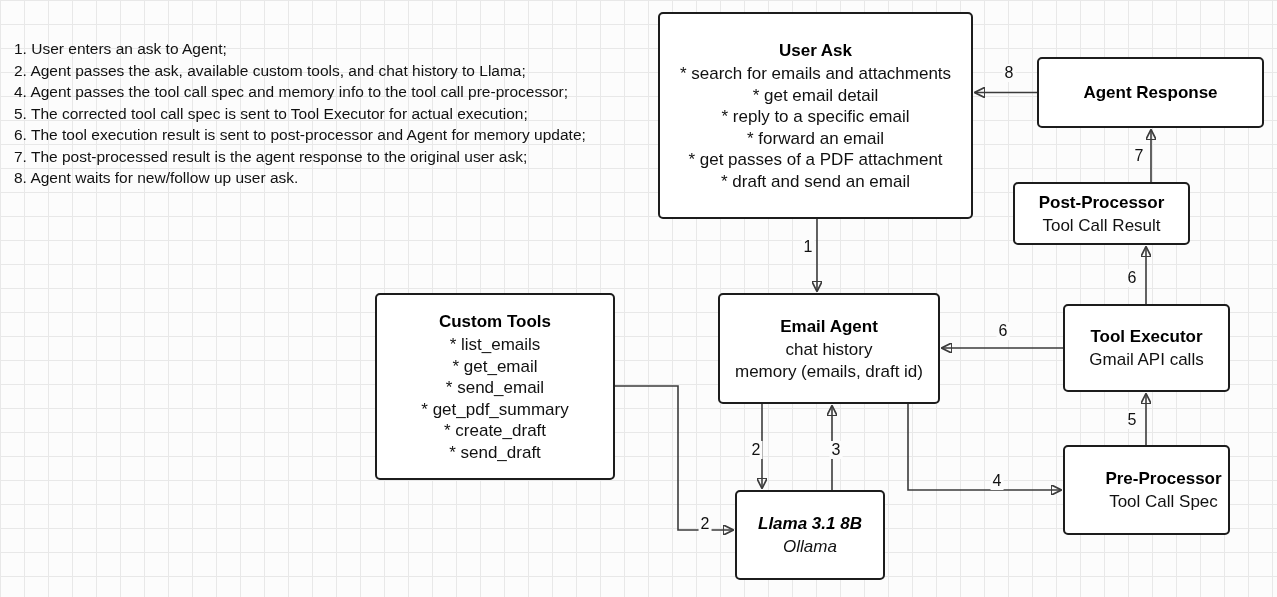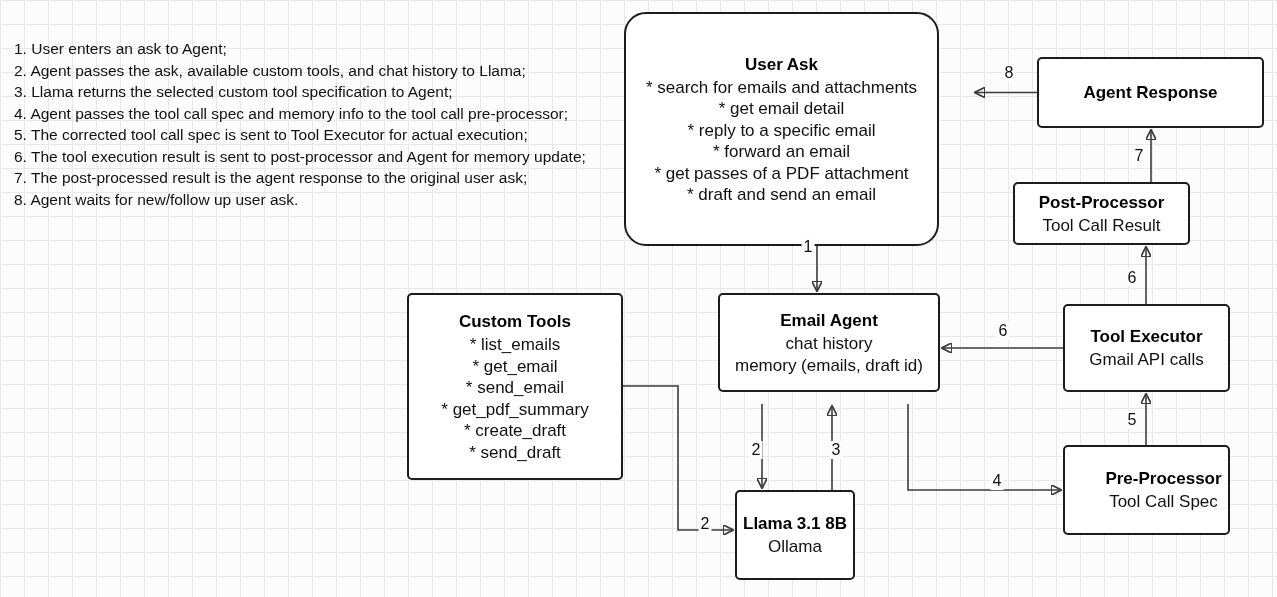--- a/index.html
+++ b/index.html
@@ -39,21 +39,20 @@
     font-size:16px; line-height:18px; color:#111;
     background:#fcfcfc; padding:0 2px;
   }
 </style>
 </head>
 <body>
 
 <div class="steps">
   <div class="step">1. User enters an ask to Agent;</div>
   <div class="step">2. Agent passes the ask, available custom tools, and chat history to Llama;</div>
-  <div class="step">3. Llama returns the selected custom tool specification to Agent;</div>
   <div class="step">4. Agent passes the tool call spec and memory info to the tool call pre-processor;</div>
   <div class="step">5. The corrected tool call spec is sent to Tool Executor for actual execution;</div>
   <div class="step">6. The tool execution result is sent to post-processor and Agent for memory update;</div>
   <div class="step">7. The post-processed result is the agent response to the original user ask;</div>
   <div class="step">8. Agent waits for new/follow up user ask.</div>
 </div>
 
 <svg class="edges" width="1277" height="597" viewBox="0 0 1277 597">
   <defs>
     <marker id="arr" viewBox="0 0 10 10" refX="9.5" refY="5" markerWidth="6.5" markerHeight="6.5" orient="auto-start-reverse">
@@ -65,21 +64,21 @@
   <path d="M1151,182 L1151,130" marker-end="url(#arr)"></path>
   <path d="M1146,304 L1146,247" marker-end="url(#arr)"></path>
   <path d="M1063,348 L942,348" marker-end="url(#arr)"></path>
   <path d="M1146,445 L1146,394" marker-end="url(#arr)"></path>
   <path d="M908,404 L908,490 L1061,490" marker-end="url(#arr)"></path>
   <path d="M762,404 L762,488" marker-end="url(#arr)"></path>
   <path d="M832,490 L832,406" marker-end="url(#arr)"></path>
   <path d="M615,386 L678,386 L678,530 L733,530" marker-end="url(#arr)"></path>
 </svg>
 
-<div class="node" style="left:624px; top:12px; width:315px; height:234px;border-radius:22px;">
+<div class="node" style="left:658px; top:12px; width:315px; height:207px;">
   <div class="node-title">User Ask</div>
   <div class="node-line">* search for emails and attachments</div>
   <div class="node-line">* get email detail</div>
   <div class="node-line">* reply to a specific email</div>
   <div class="node-line">* forward an email</div>
   <div class="node-line">* get passes of a PDF attachment</div>
   <div class="node-line">* draft and send an email</div>
 </div>
 
 <div class="node" style="left:1037px; top:57px; width:227px; height:71px;">
@@ -94,37 +93,37 @@
 <div class="node" style="left:1063px; top:304px; width:167px; height:88px;justify-content:center;">
   <div class="node-title">Tool Executor</div>
   <div class="node-line">Gmail API calls</div>
 </div>
 
 <div class="node" style="left:1063px; top:445px; width:167px; height:90px;padding-left:40px;">
   <div class="node-title">Pre-Processor</div>
   <div class="node-line">Tool Call Spec</div>
 </div>
 
-<div class="node" style="left:718px; top:293px; width:222px; height:99px;">
+<div class="node" style="left:718px; top:293px; width:222px; height:111px;">
   <div class="node-title">Email Agent</div>
   <div class="node-line">chat history</div>
   <div class="node-line">memory (emails, draft id)</div>
 </div>
 
-<div class="node" style="left:375px; top:293px; width:216px; height:187px;margin-left:32px;">
+<div class="node" style="left:375px; top:293px; width:240px; height:187px;">
   <div class="node-title">Custom Tools</div>
   <div class="node-line">* list_emails</div>
   <div class="node-line">* get_email</div>
   <div class="node-line">* send_email</div>
   <div class="node-line">* get_pdf_summary</div>
   <div class="node-line">* create_draft</div>
   <div class="node-line">* send_draft</div>
 </div>
 
-<div class="node" style="left:735px; top:490px; width:120px; height:90px;">
+<div class="node" style="left:735px; top:490px; width:150px; height:90px;font-style:italic;">
   <div class="node-title">Llama 3.1 8B</div>
   <div class="node-line">Ollama</div>
 </div>
 
 <div class="edge-label" style="left:808px; top:247px;">1</div>
 <div class="edge-label" style="left:1009px; top:73px;">8</div>
 <div class="edge-label" style="left:1139px; top:156px;">7</div>
 <div class="edge-label" style="left:1132px; top:278px;">6</div>
 <div class="edge-label" style="left:1003px; top:331px;">6</div>
 <div class="edge-label" style="left:1132px; top:420px;">5</div>

